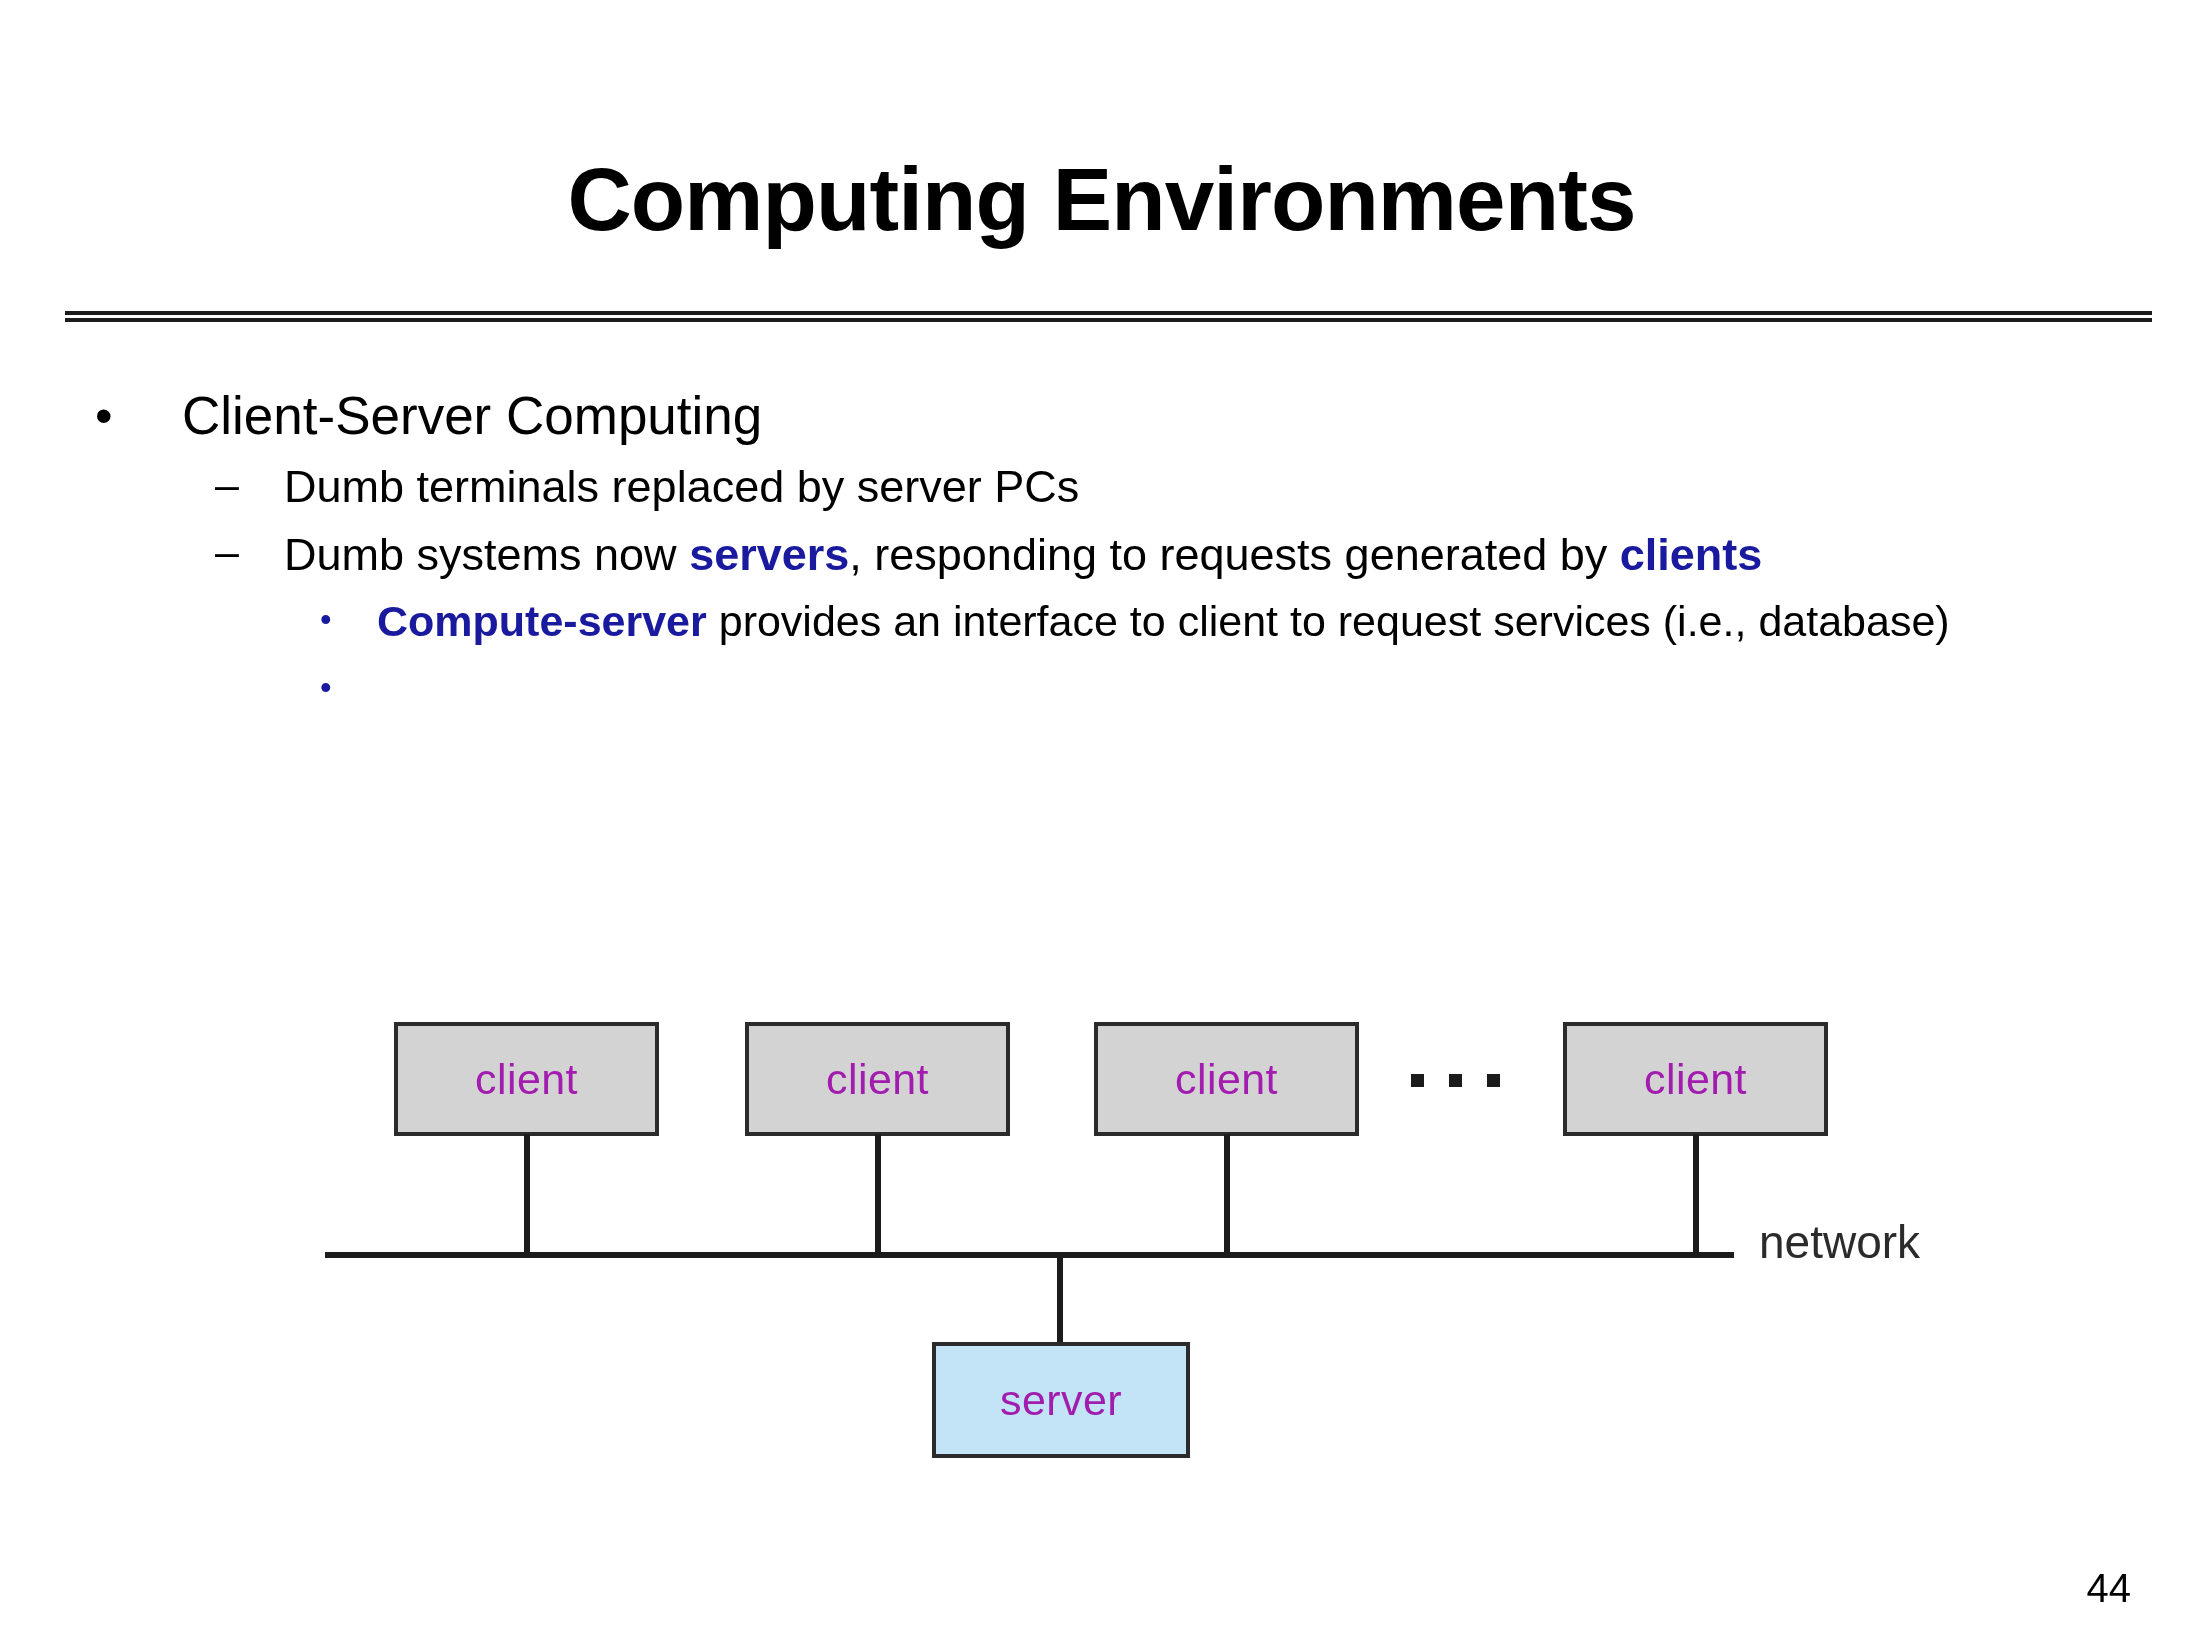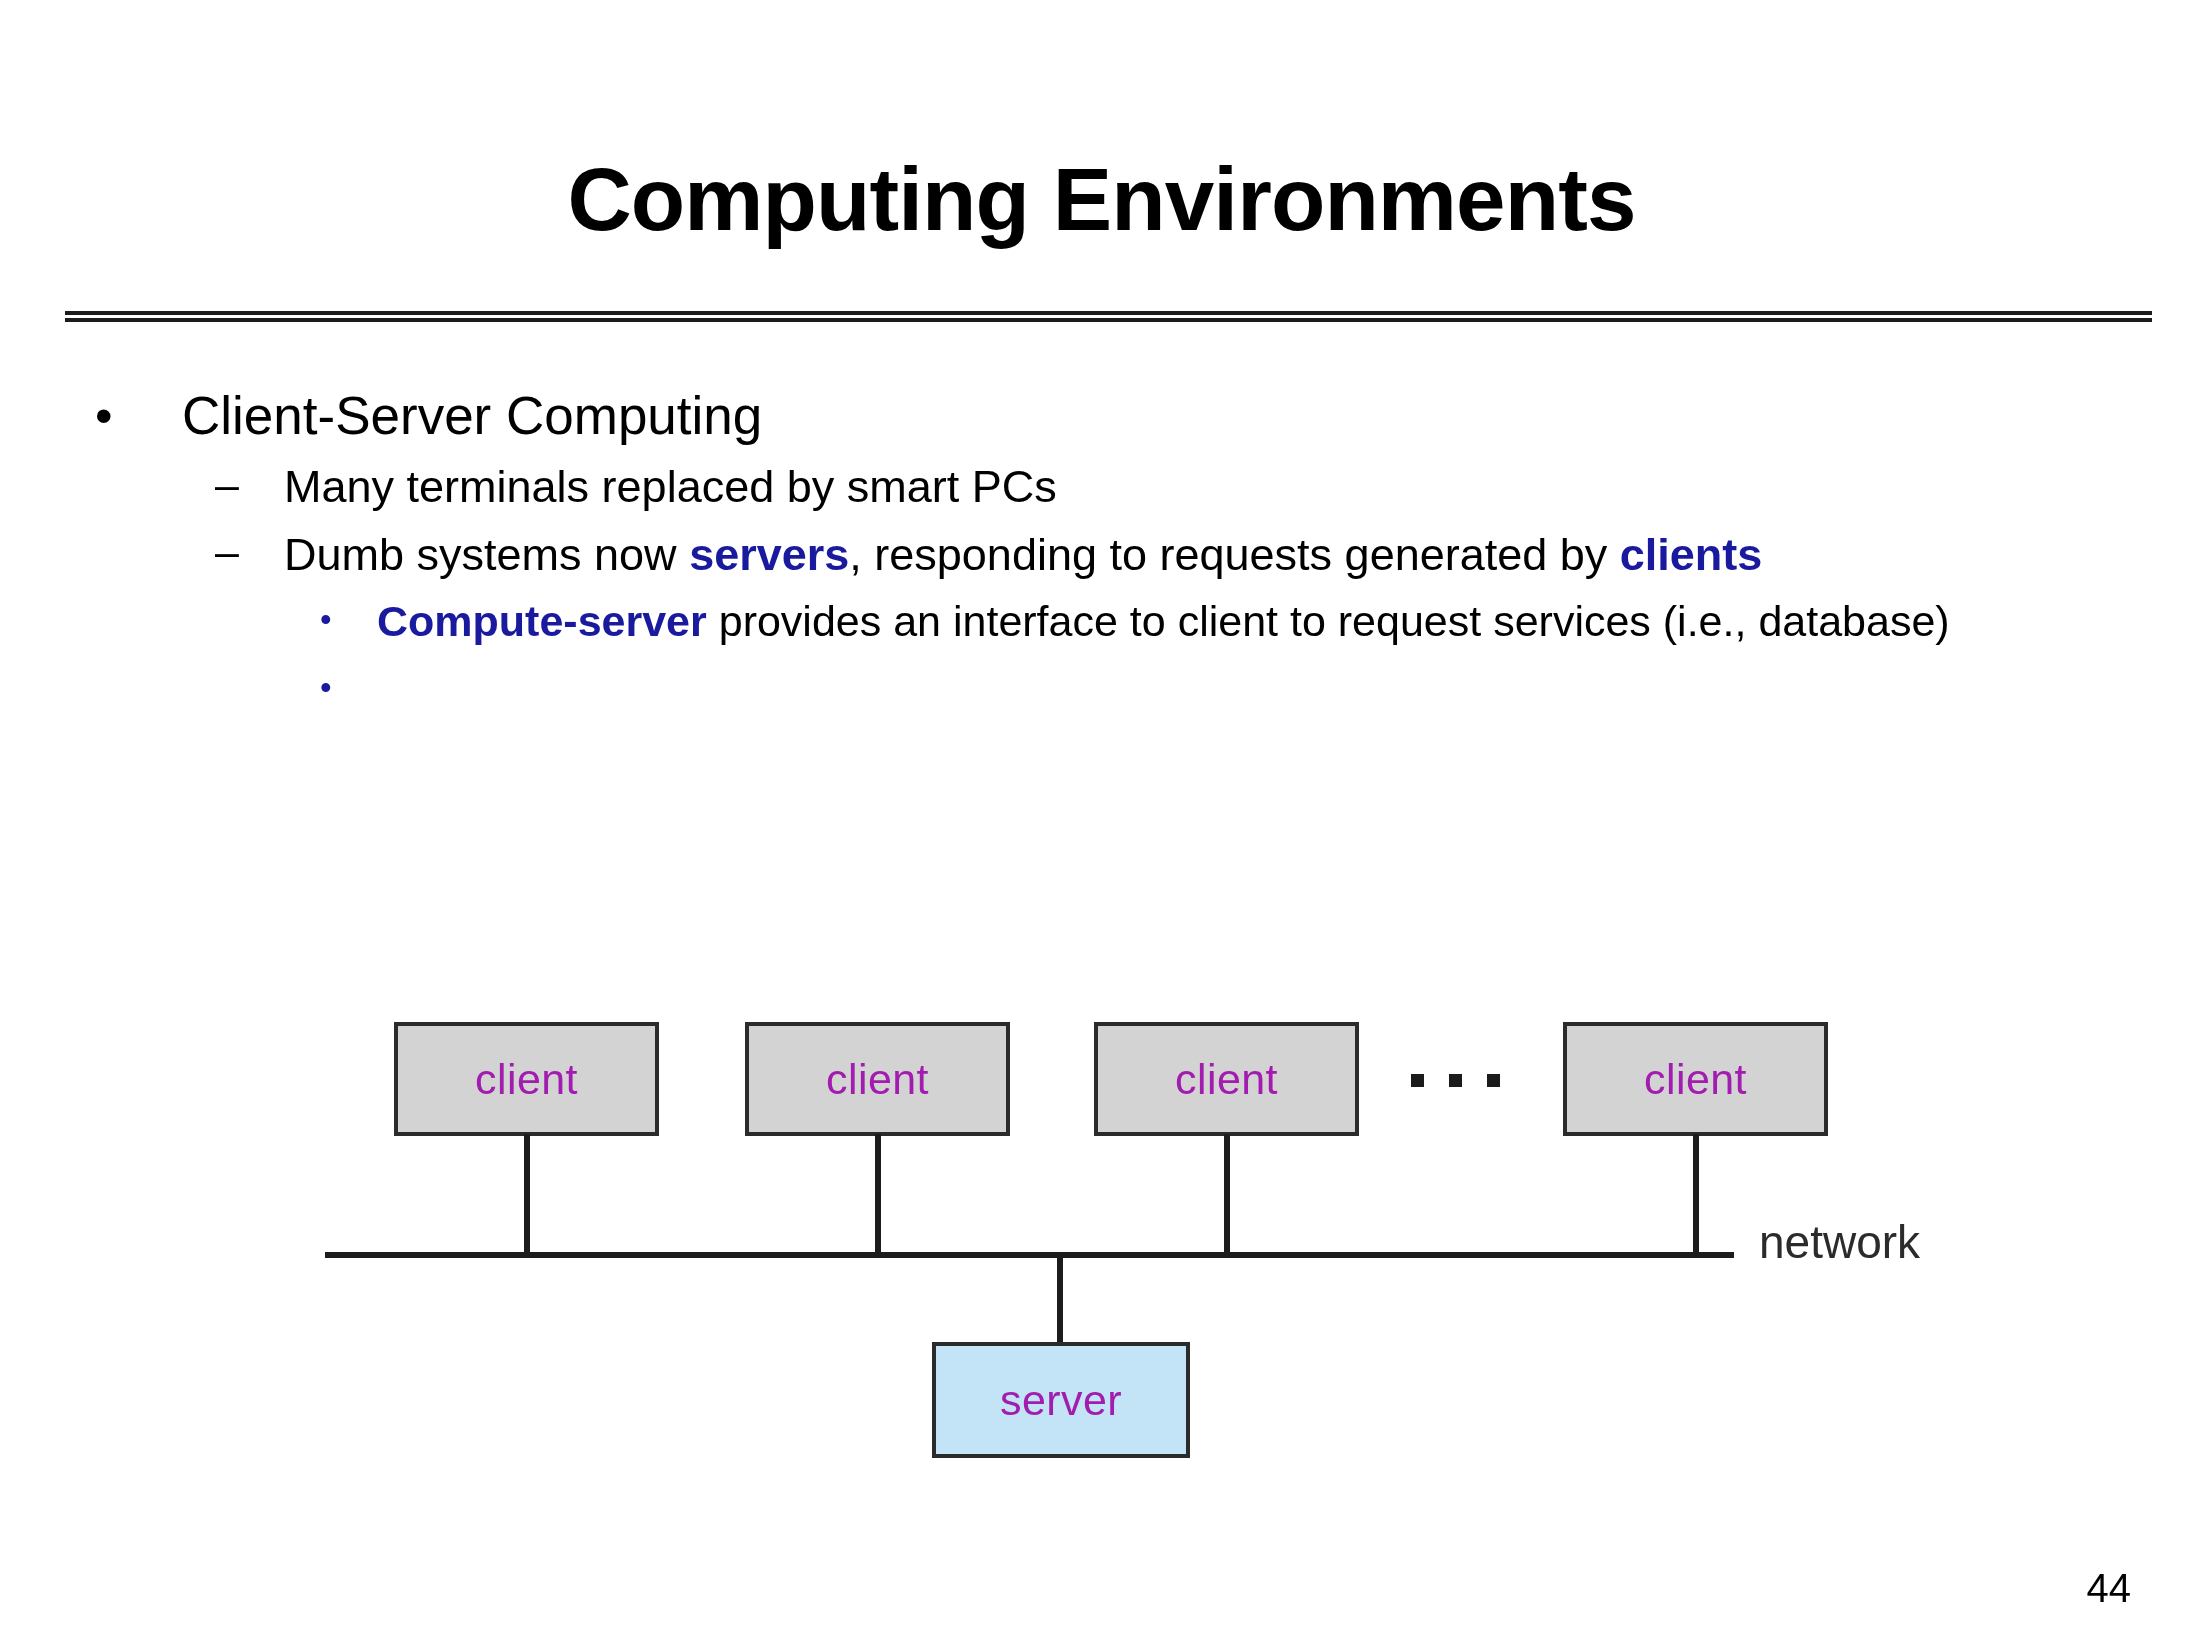--- a/index.html
+++ b/index.html
@@ -244,21 +244,21 @@
 <div class="body-area">
 
   <div class="bullet-row lvl1">
     <span class="marker">•</span>
     <span class="btext">Client-Server Computing</span>
   </div>
 
   <div class="bullet-row lvl2">
     <span class="marker">–</span>
     <span class="btext">
-      <span>Many terminals replaced by smart PCs</span>
+      <span>Dumb terminals replaced by server PCs</span>
     </span>
   </div>
 
   <div class="bullet-row lvl2">
     <span class="marker">–</span>
     <span class="btext"><span>Dumb systems now </span><span class="hl">servers</span><span>, responding to requests generated by </span><span class="hl">clients</span></span>
   </div>
 
   <div class="bullet-row lvl3">
     <span class="marker">•</span>

